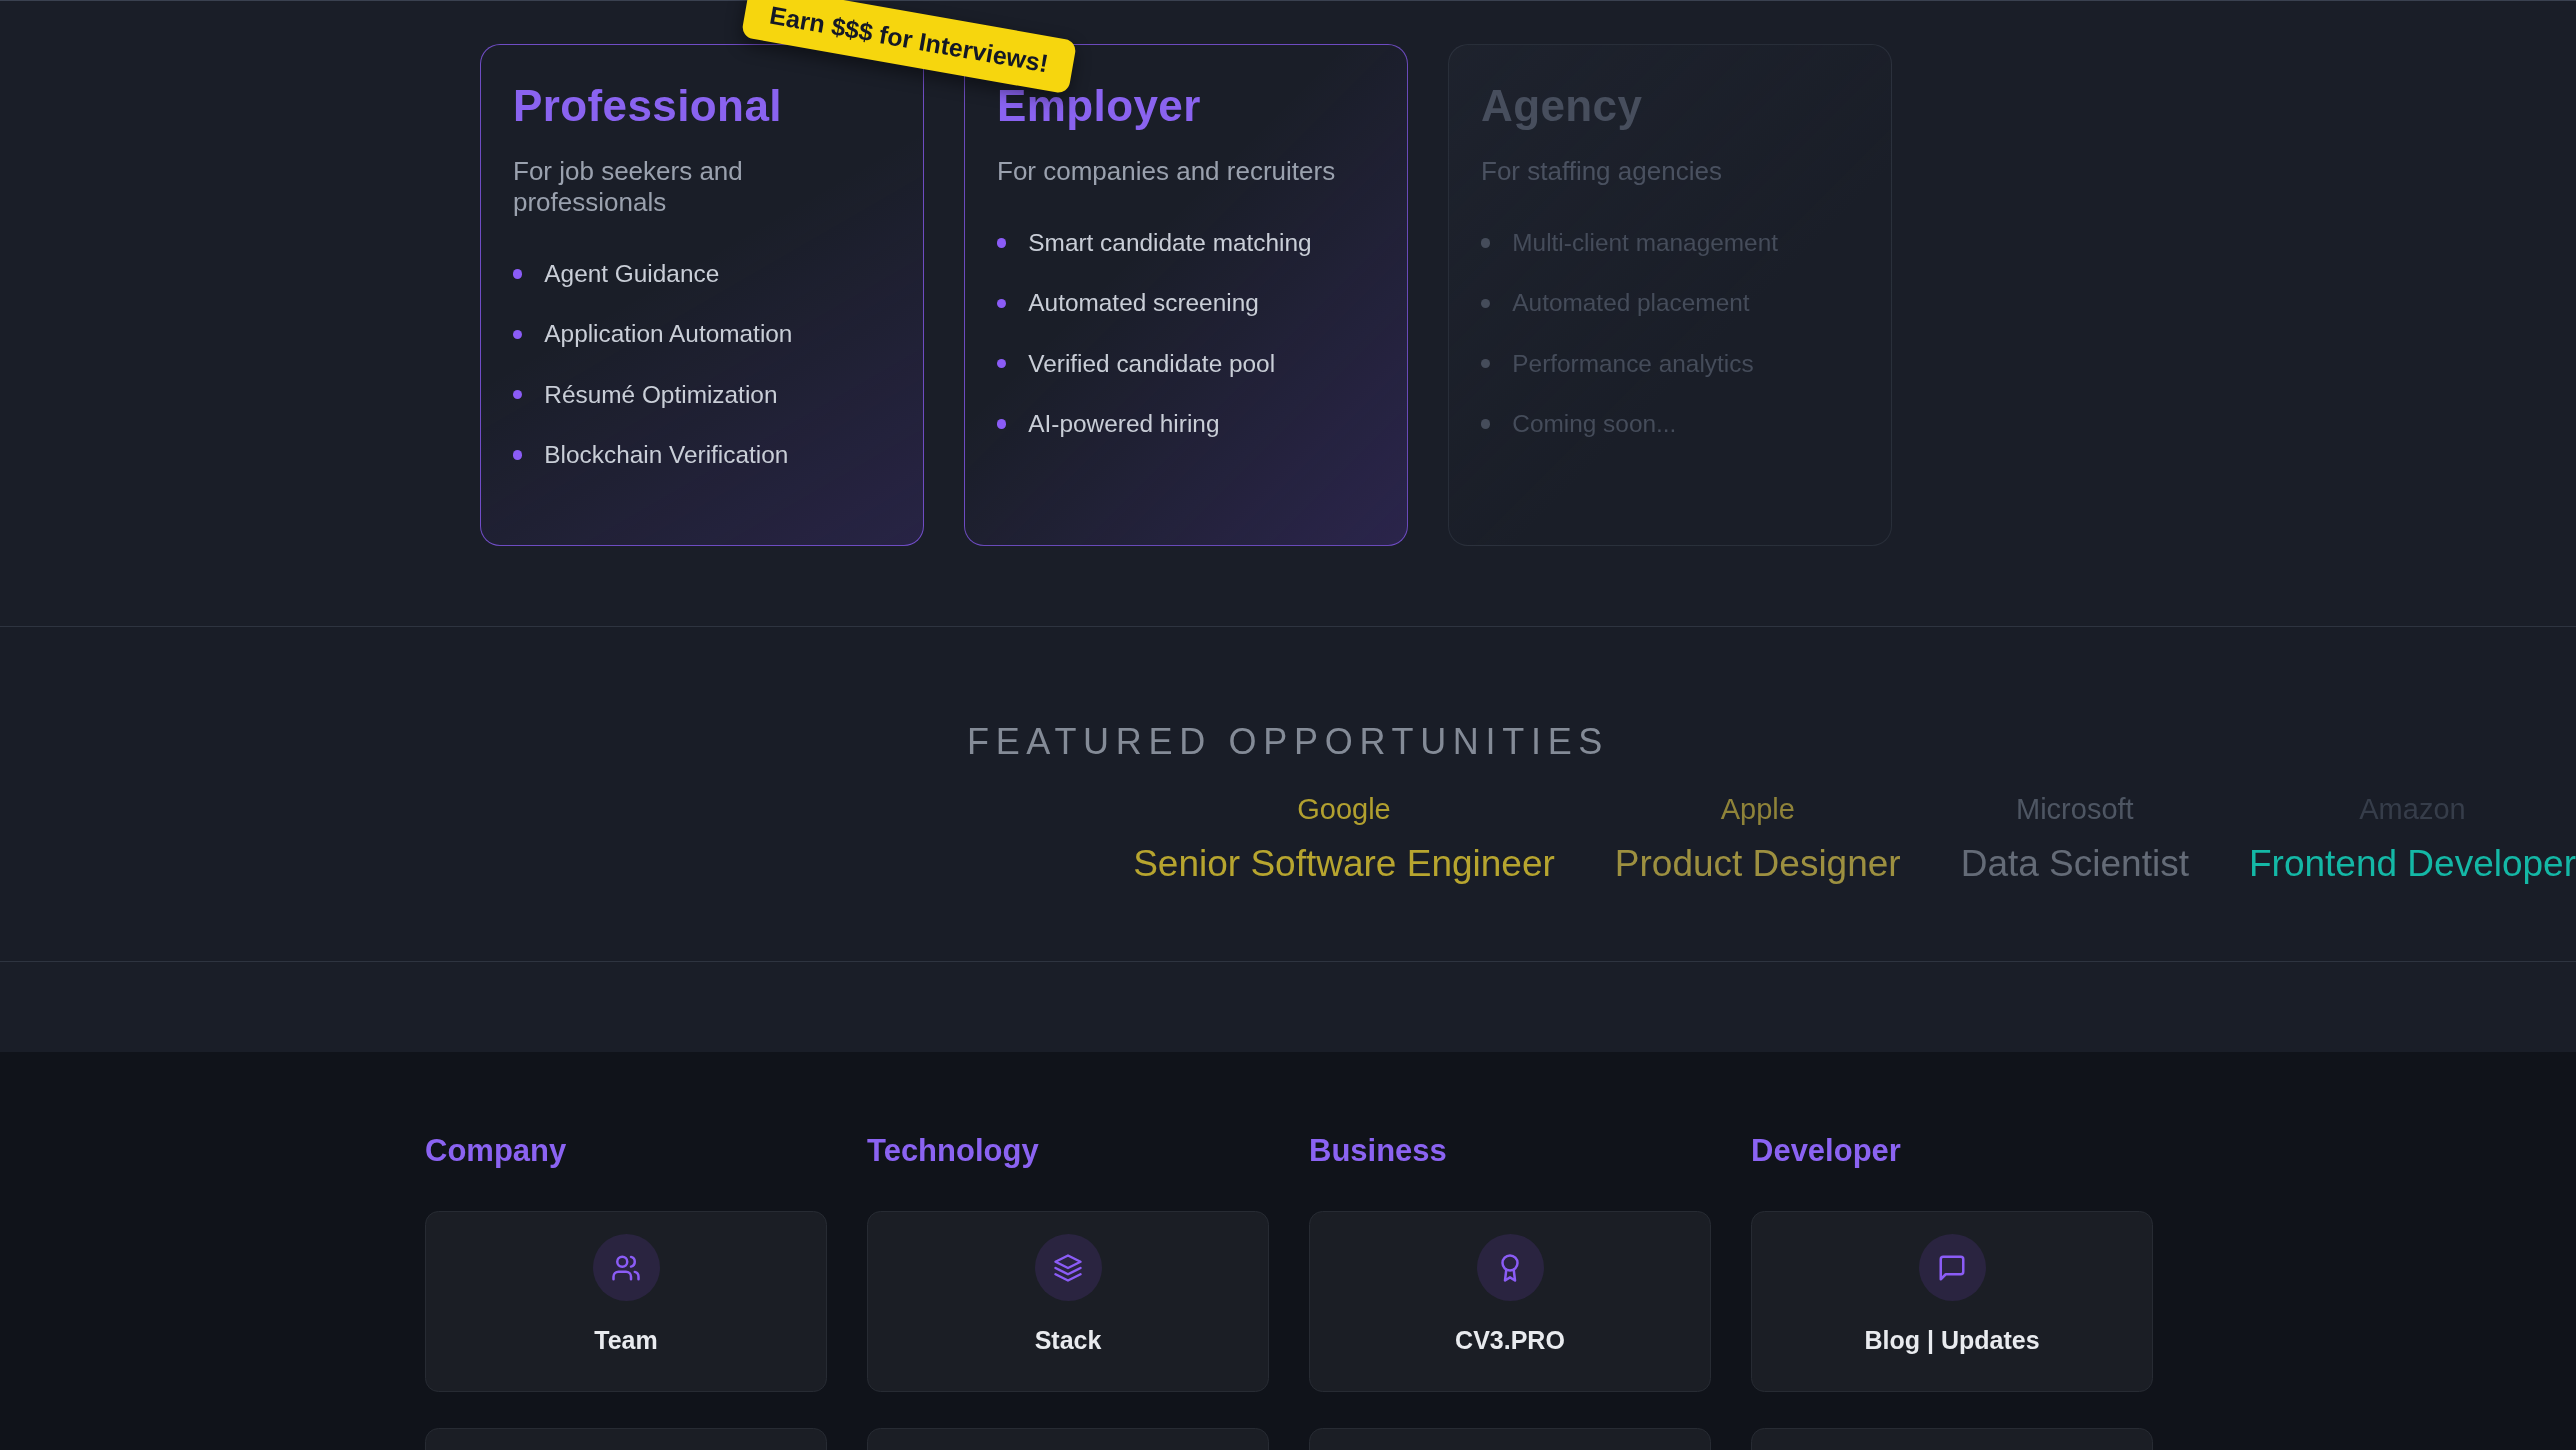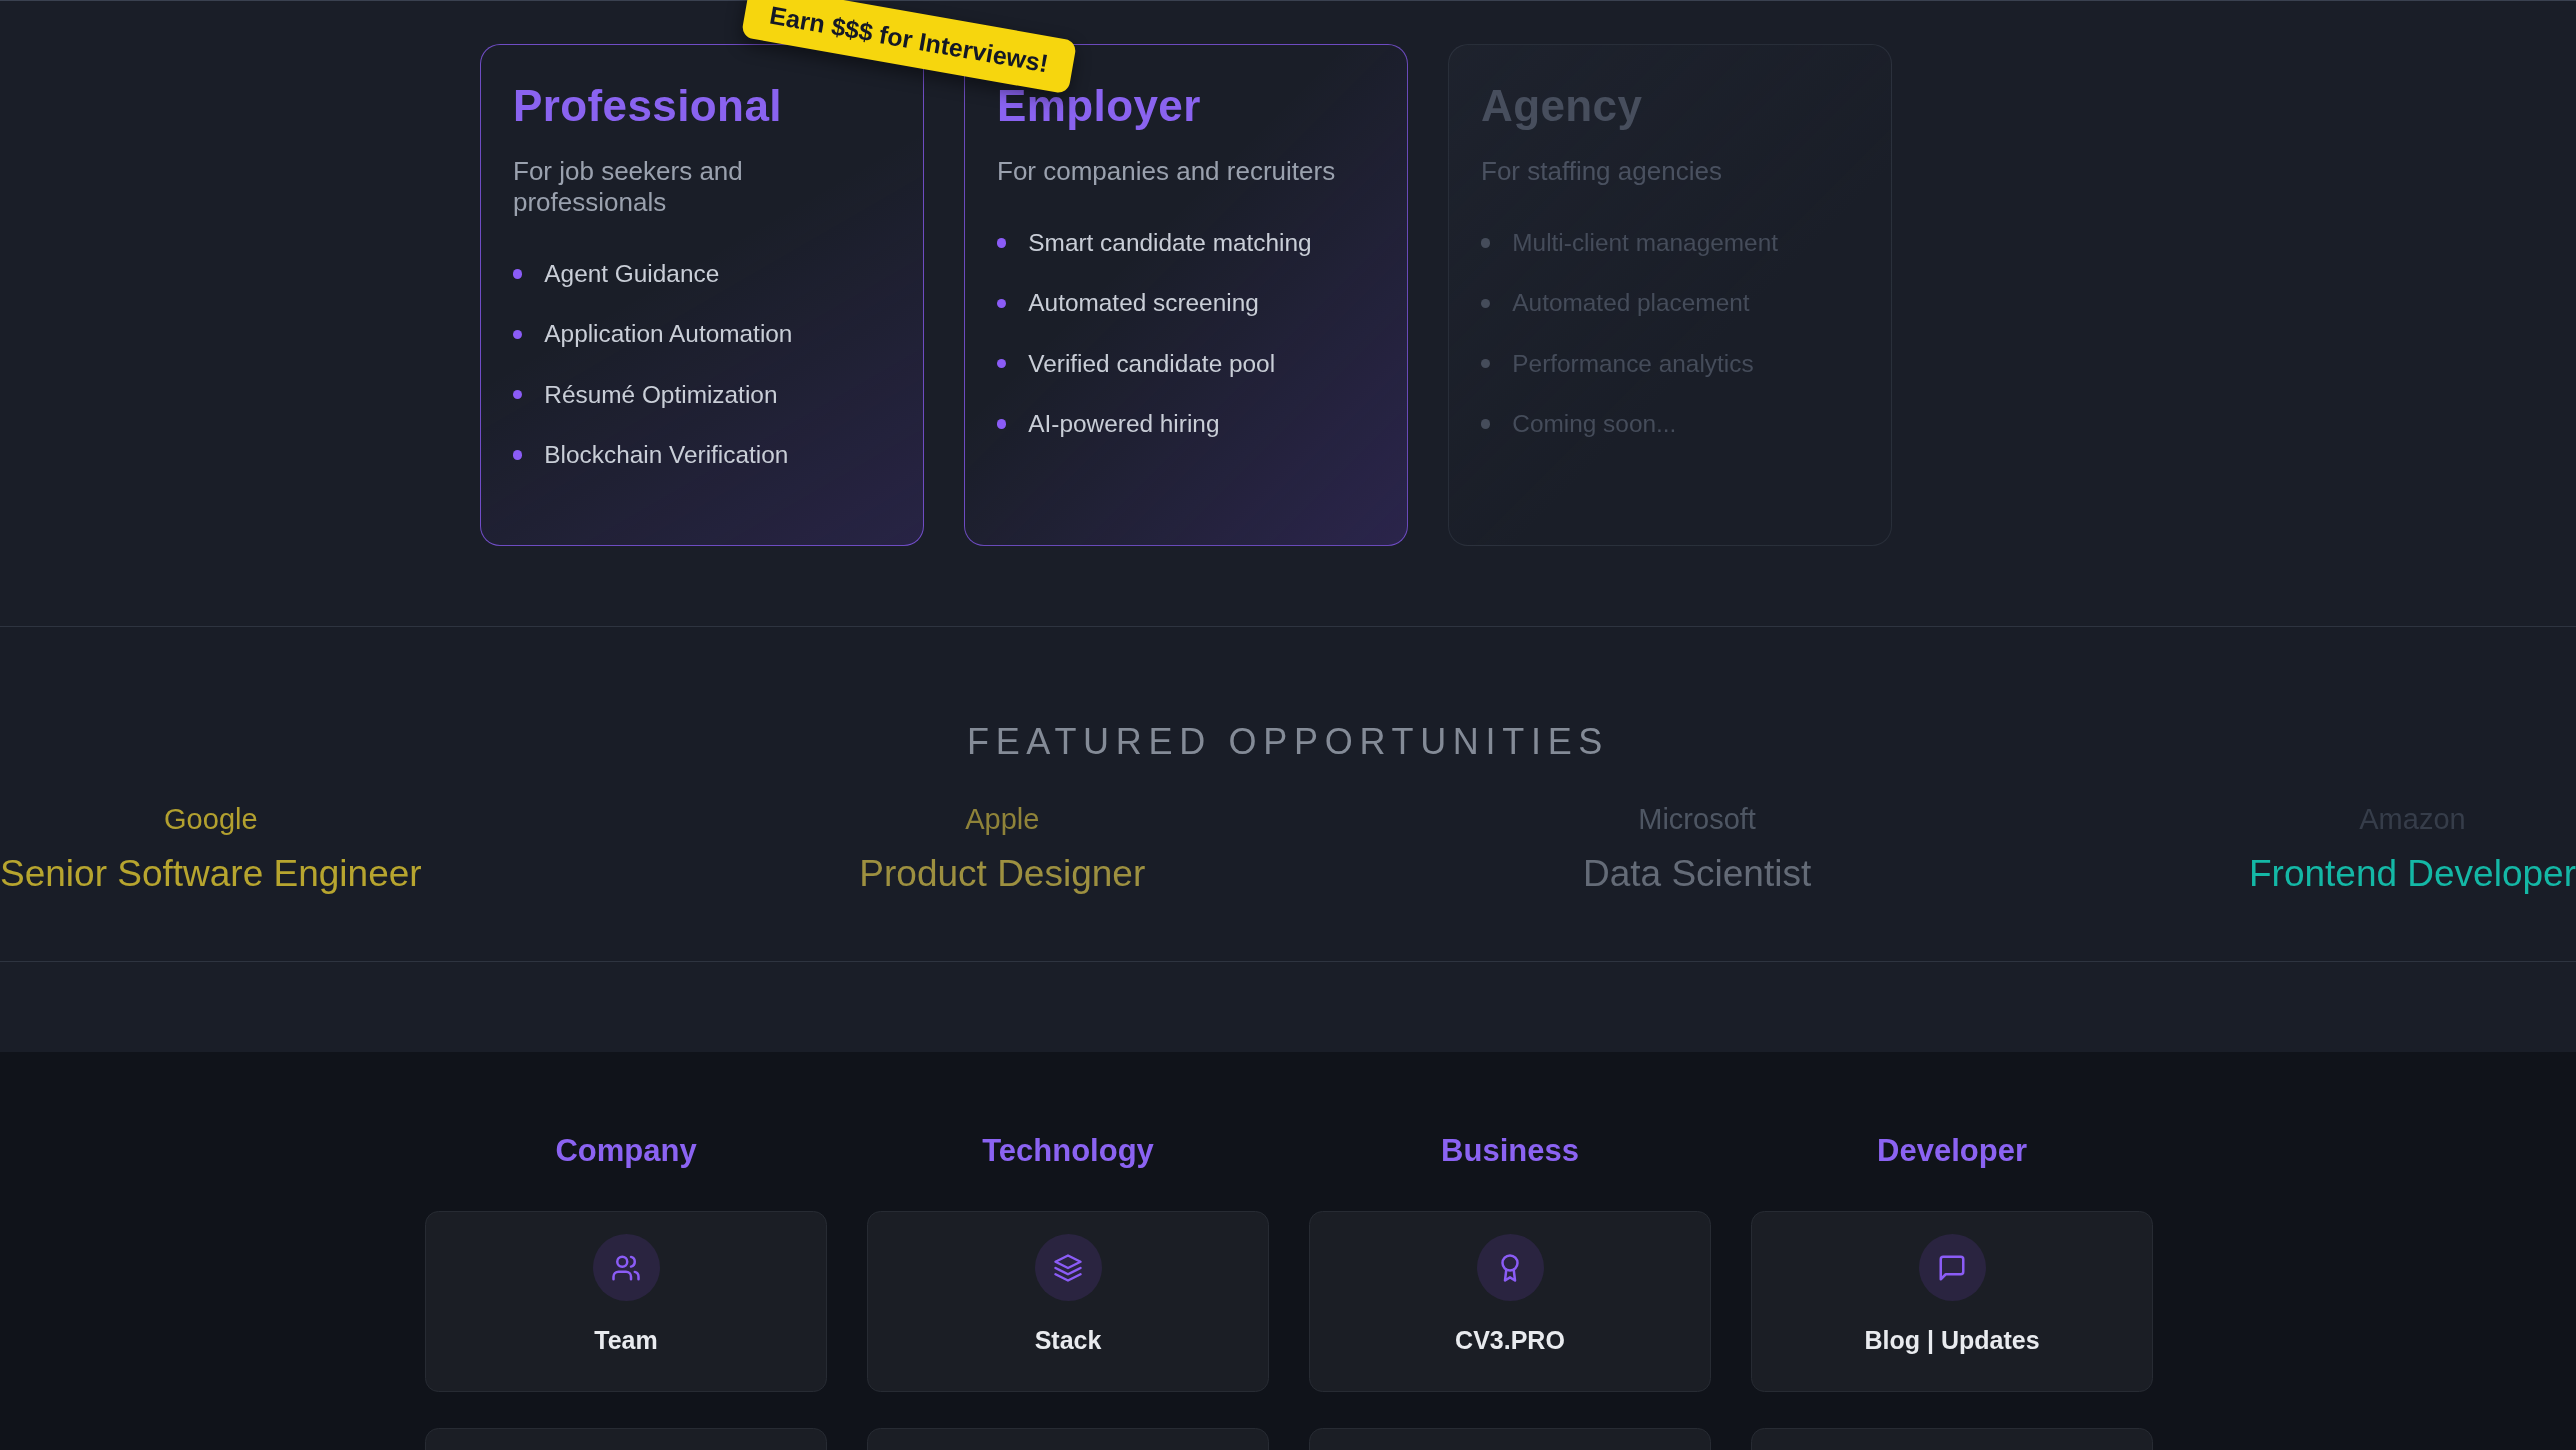--- a/index.html
+++ b/index.html
@@ -68,22 +68,22 @@
   }
 
   
   .featured-section{height:334px;box-sizing:border-box;text-align:center;background:#191d27;}
   .featured-heading{
     margin:0;padding-top:94px;
     font-size:36px;font-weight:400;letter-spacing:6.7px;
     color:#848b97;
   }
   .jobs-row{
-    margin-top:40px;
-    display:flex;justify-content:space-between;align-items:flex-end;gap:38px;
+    margin-top:30px;
+    display:flex;justify-content:flex-end;align-items:flex-end;gap:60px;
   }
   .job{text-align:center;}
   .job-company{font-size:29px;margin-bottom:17px;}
   .job-title{font-size:37px;}
   .job.g0 .job-company{color:#b2a02f;}
   .job.g0 .job-title{color:#b7a52f;}
   .job.g1 .job-company{color:#8f8339;}
   .job.g1 .job-title{color:#9d9040;}
   .job.g2 .job-company{color:#4e5663;}
   .job.g2 .job-title{color:#646b77;}
@@ -95,21 +95,21 @@
 
   
   .site-footer{
     height:399px;box-sizing:border-box;
     background:#10131a;
     padding-top:81px;
   }
   .footer-grid{display:flex;gap:40px;padding-left:425px;}
   .footer-col{width:402px;flex:0 0 auto;}
   .footer-heading{
-    margin:0 0 42px 0;font-size:31px;font-weight:bold;color:#8b63f2;text-align:center;
+    margin:0 0 42px 0;font-size:31px;font-weight:bold;color:#8b63f2;
   }
   .footer-card{
     display:block;width:402px;height:181px;box-sizing:border-box;
     background:#1b1e25;border:0.8px solid #272b33;border-radius:13.5px;
     text-align:center;margin-bottom:36px;cursor:pointer;
     text-decoration:none;
   }
   .icon-circle{
     width:67px;height:67px;border-radius:50%;
     background:#2a2440;

